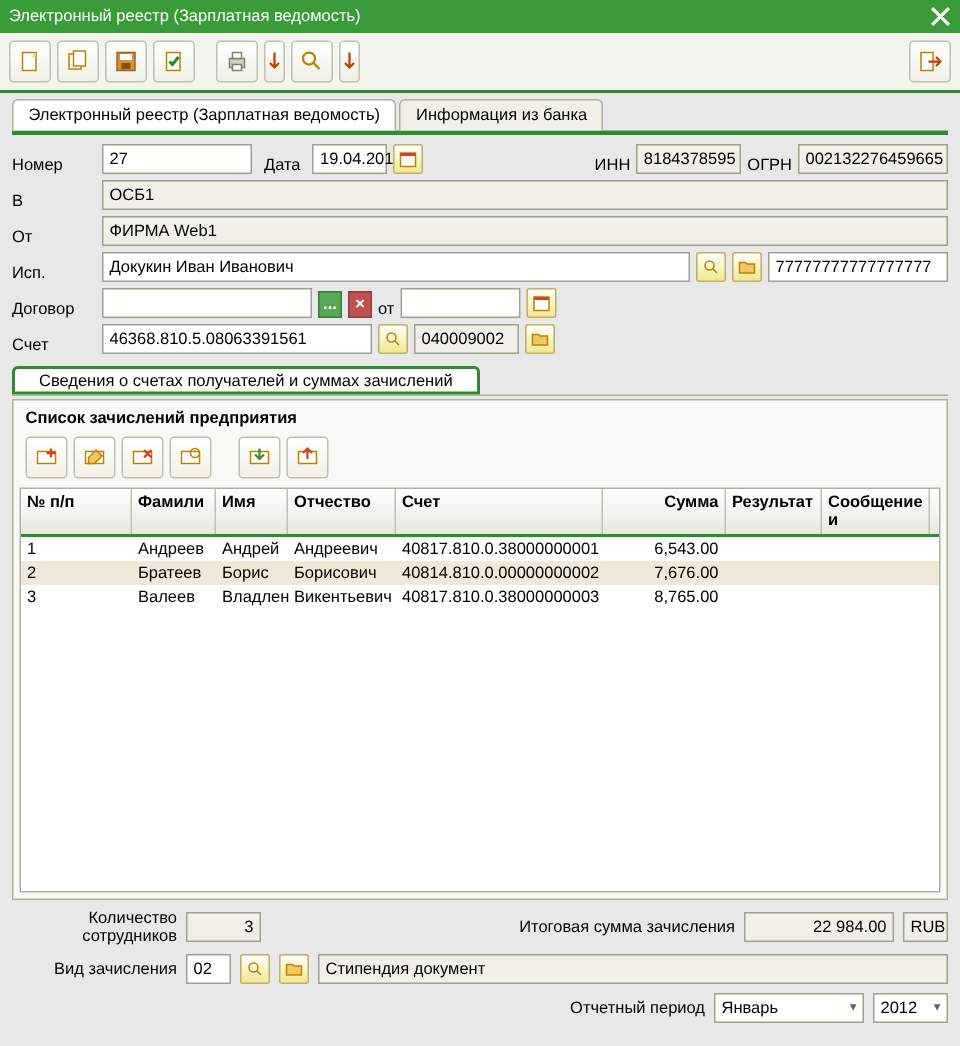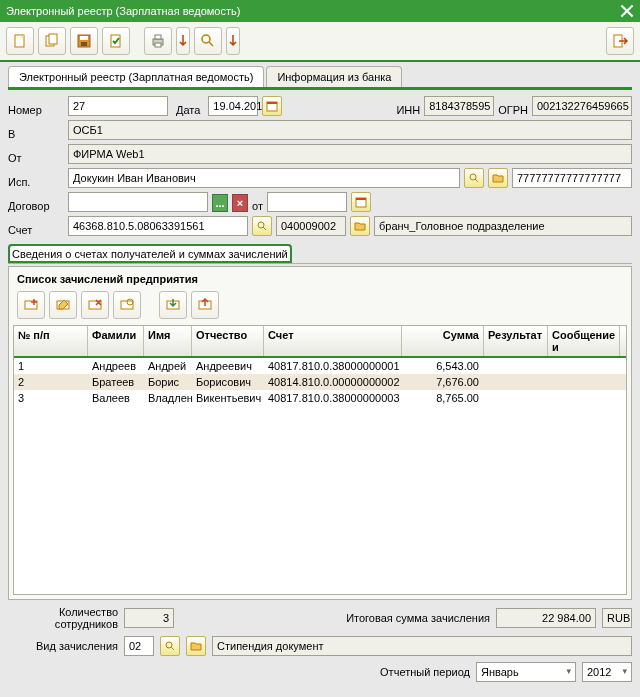--- a/index.html
+++ b/index.html
@@ -17,21 +17,21 @@
 .formrow{display:flex;align-items:flex-end;margin-bottom:4px;gap:4px}
 .lbl{width:56px;text-align:left}
 .lbl2{width:110px;text-align:right}
 .inp{background:#fff;border:1px solid #a0a090;height:20px;padding:0 4px;display:flex;align-items:center}
 .inp.ro{background:#f0f0e8}
 .sbtn{width:20px;height:20px;background:linear-gradient(#fff,#f0e890);border:1px solid #c0b060;border-radius:2px;display:flex;align-items:center;justify-content:center;cursor:pointer}
 .sbtn svg{width:12px;height:12px}
 .gbtn{width:16px;height:18px;background:#58a858;border:1px solid #3a7a3a;display:flex;align-items:center;justify-content:center;cursor:pointer;color:#fff;font-weight:bold}
 .rbtn{width:16px;height:18px;background:#c05050;border:1px solid #904040;display:flex;align-items:center;justify-content:center;cursor:pointer;color:#fff;font-weight:bold}
 .subtabs{display:flex;border-bottom:1px solid #b0b0a0;margin:8px 0 2px}
-.subtab{padding:3px 3px;border:1px solid #b0b0a0;border-bottom:none;border-radius:4px 4px 0 0;margin-right:2px;background:#f0f0e8;cursor:pointer}
+.subtab{padding:3px 17px;border:1px solid #b0b0a0;border-bottom:none;border-radius:4px 4px 0 0;margin-right:2px;background:#f0f0e8;cursor:pointer}
 .subtab.active{background:#fff;outline:2px solid #2e8b2e;outline-offset:-2px}
 .panel{border:1px solid #b0b0a0;padding:4px;background:#f8f8f4}
 .panel-title{font-weight:bold;padding:2px 4px}
 .btnrow{display:flex;gap:4px;padding:4px 4px 6px}
 .grid{background:#fff;border:1px solid #b0b0a0;height:270px;overflow:auto}
 .ghead{display:flex;background:linear-gradient(#fff,#e8e8e0);border-bottom:2px solid #2e8b2e}
 .gh{border-right:1px solid #c0c0b0;padding:3px 4px;font-weight:bold}
 .grow{display:flex}
 .grow.sel{background:#f0e8d8}
 .gc{padding:2px 4px;border-right:1px solid transparent}
@@ -182,21 +182,20 @@
           <circle cx="5" cy="5" r="3" fill="none" stroke="#c08000"></circle>
           <path d="M7 7l3 3" stroke="#c08000"></path>
         </svg>
       </div>
     <div class="inp ro" style="width:70px">040009002</div>
     <div class="sbtn">
         <svg viewBox="0 0 12 12">
           <path d="M1 3h4l1 1h5v6H1z" fill="#f0c860" stroke="#c08000"></path>
         </svg>
       </div>
-    <div class="inp ro" style="flex:1">бранч_Головное подразделение</div>
   </div>
 
   <div class="subtabs">
     <div class="subtab active">Сведения о счетах получателей и суммах зачислений</div>
   </div>
 
   <div class="panel">
     <div class="panel-title">Список зачислений предприятия</div>
     <div class="btnrow">
       <div class="tbtn">

